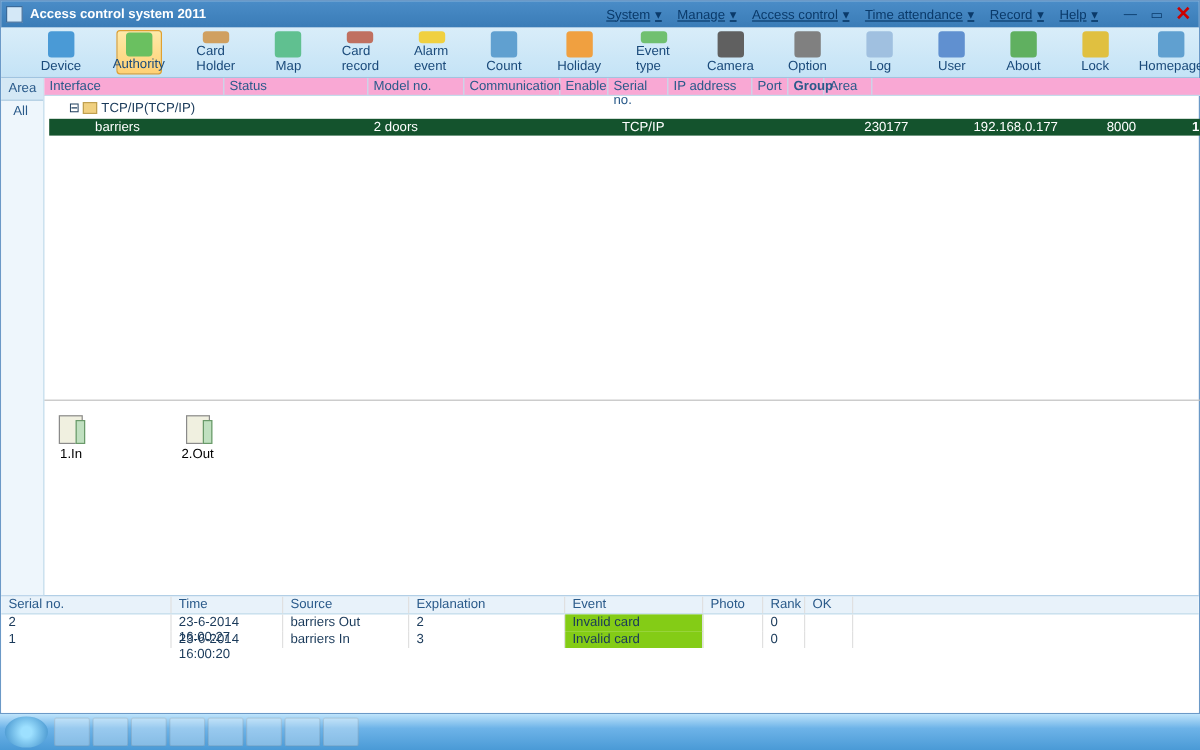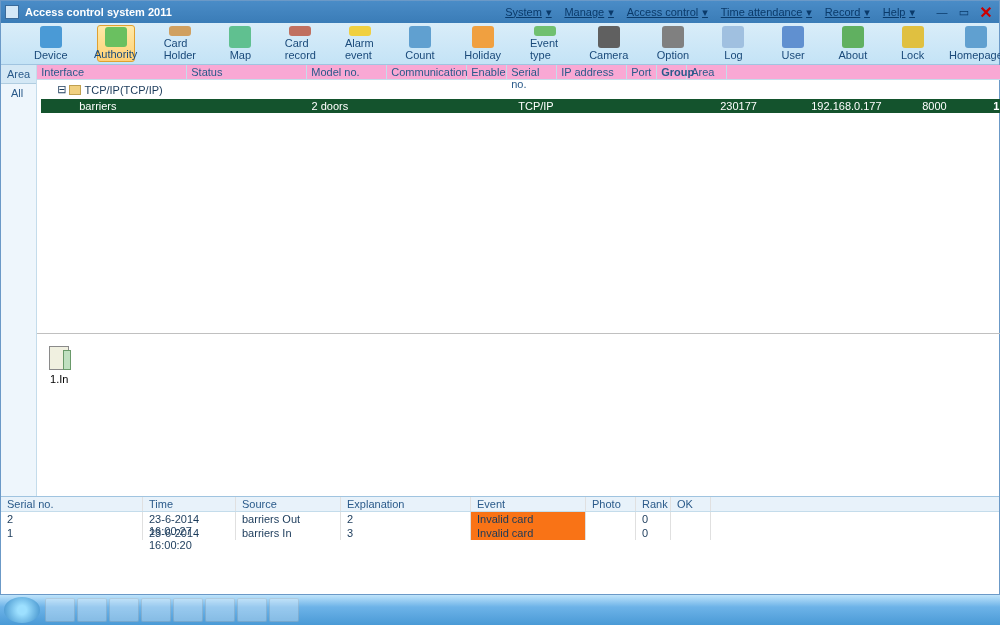--- a/index.html
+++ b/index.html
@@ -45,21 +45,21 @@
 .door { display: flex; flex-direction: column; align-items: center; font-size: 10px; cursor: pointer; }
 .door .dicon { width: 20px; height: 24px; background: #f0f0e0; border: 1px solid #8a8a8a; margin-bottom: 3px; position: relative; }
 .door .dicon::after { content: ''; position: absolute; right: -3px; top: 3px; width: 6px; height: 18px; background: #c0e0c0; border: 1px solid #6a9a6a; }
 .lower .rb { position: absolute; right: 6px; top: 2px; width: 12px; height: 10px; border: 1px solid #888; cursor: pointer; }
 
 .events { height: 98px; border-top: 1px solid #a0c4e0; background: #fff; overflow: hidden; }
 .ev-hdr { height: 15px; background: #e8f2fa; display: flex; color: #2a5a8a; font-size: 10px; border-bottom: 1px solid #c4dceb; }
 .ev-hdr div, .ev-row div { padding: 1px 6px; border-right: 1px solid #e0e0e0; }
 .e-sn { width: 142px; } .e-tm { width: 93px; } .e-sr { width: 105px; } .e-ex { width: 130px; } .e-ev { width: 115px; } .e-ph { width: 50px; } .e-rk { width: 35px; } .e-ok { width: 40px; }
 .ev-row { display: flex; height: 14px; font-size: 10px; color: #1a3a5a; }
-.ev-row .inv { background: #f97316; }
+.ev-row .inv { background: #84cc16; }
 
 .taskbar { position: absolute; bottom: 0; left: 0; width: 1000px; height: 30px; background: linear-gradient(#bfe4fb, #6db3e8 40%, #4a9ad6); display: flex; align-items: center; padding: 0 4px; }
 .start { width: 36px; height: 26px; background: radial-gradient(circle, #9de0ff 20%, #3a8ac7); border-radius: 50%; cursor: pointer; margin-right: 4px; }
 .tb-btn { width: 30px; height: 24px; background: rgba(255,255,255,0.3); border: 1px solid rgba(0,0,0,0.1); border-radius: 2px; margin: 0 1px; cursor: pointer; }
 .tray { margin-left: auto; display: flex; align-items: center; gap: 3px; color: #fff; font-size: 9px; padding-right: 6px; }
 .tray .ticon-s { width: 12px; height: 12px; background: rgba(255,255,255,0.4); border-radius: 2px; }
 .tray .clock { text-align: right; line-height: 1.1; margin-left: 6px; }
 </style>
 </head>
 <body>
@@ -182,20 +182,24 @@
         <div class="c-ip">192.168.0.177</div>
         <div class="c-pt">8000</div>
         <div class="c-gr">1</div>
       </div>
       <div class="lower" id="doors">
         <div class="rb"></div>
       <div class="door">
             <div class="dicon"></div>
             <span>1.In</span>
           </div>
+          <div class="door">
+            <div class="dicon"></div>
+            <span>2.Out</span>
+          </div>
         </div>
     </div>
   </div>
 
   <div class="events">
     <div class="ev-hdr">
       <div class="e-sn">Serial no.</div>
       <div class="e-tm">Time</div>
       <div class="e-sr">Source</div>
       <div class="e-ex">Explanation</div>

